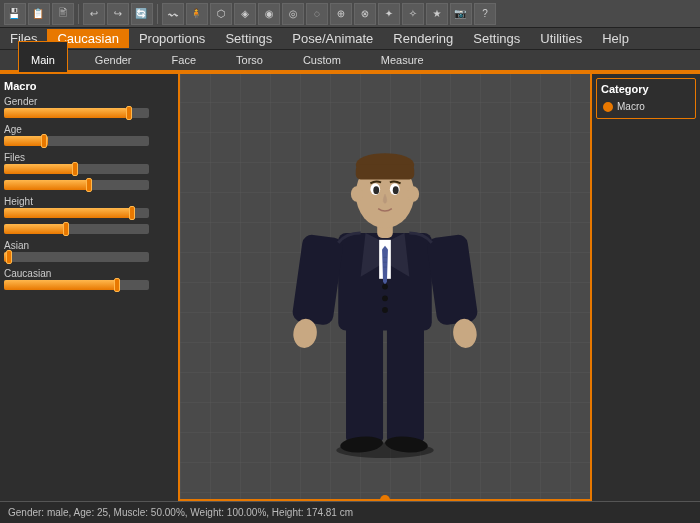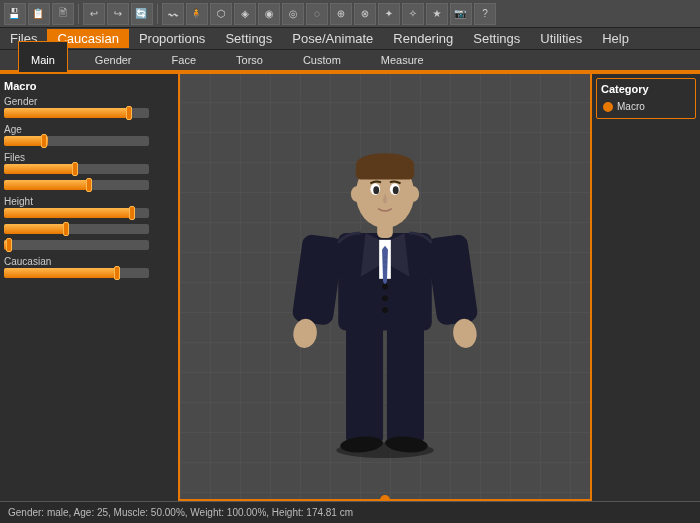--- a/index.html
+++ b/index.html
@@ -349,20 +349,21 @@
 
     <div class="slider-row">
       <div class="slider-track">
         <div class="slider-fill" style="width:45%"></div>
         <div class="slider-handle" style="left:59px"></div>
       </div>
     </div>
 
 
     <div class="slider-row">
+      <div class="slider-label">Asian</div>
       <div class="slider-track">
         <div class="slider-fill" style="width:5%"></div>
         <div class="slider-handle" style="left:2px"></div>
       </div>
     </div>
 
     <div class="slider-row">
       <div class="slider-label">Caucasian</div>
       <div class="slider-track">
         <div class="slider-fill" style="width:80%"></div>

